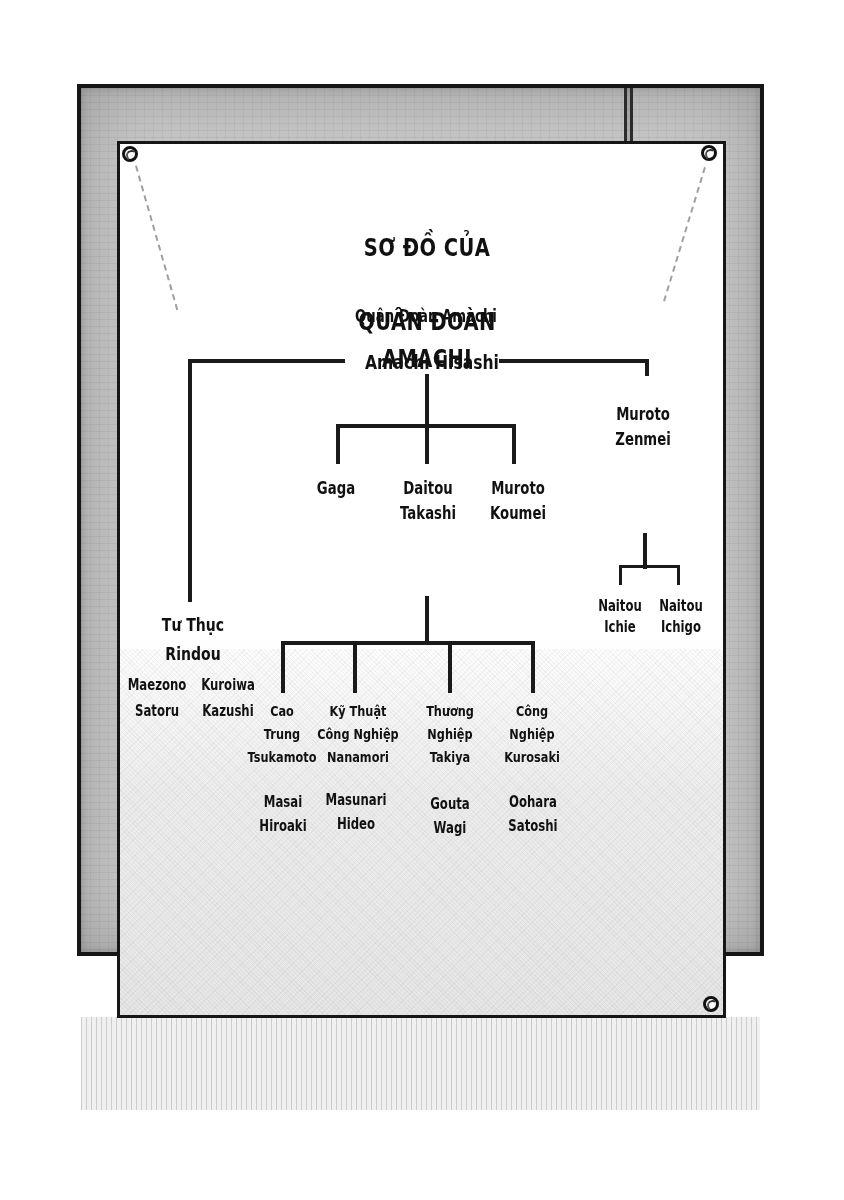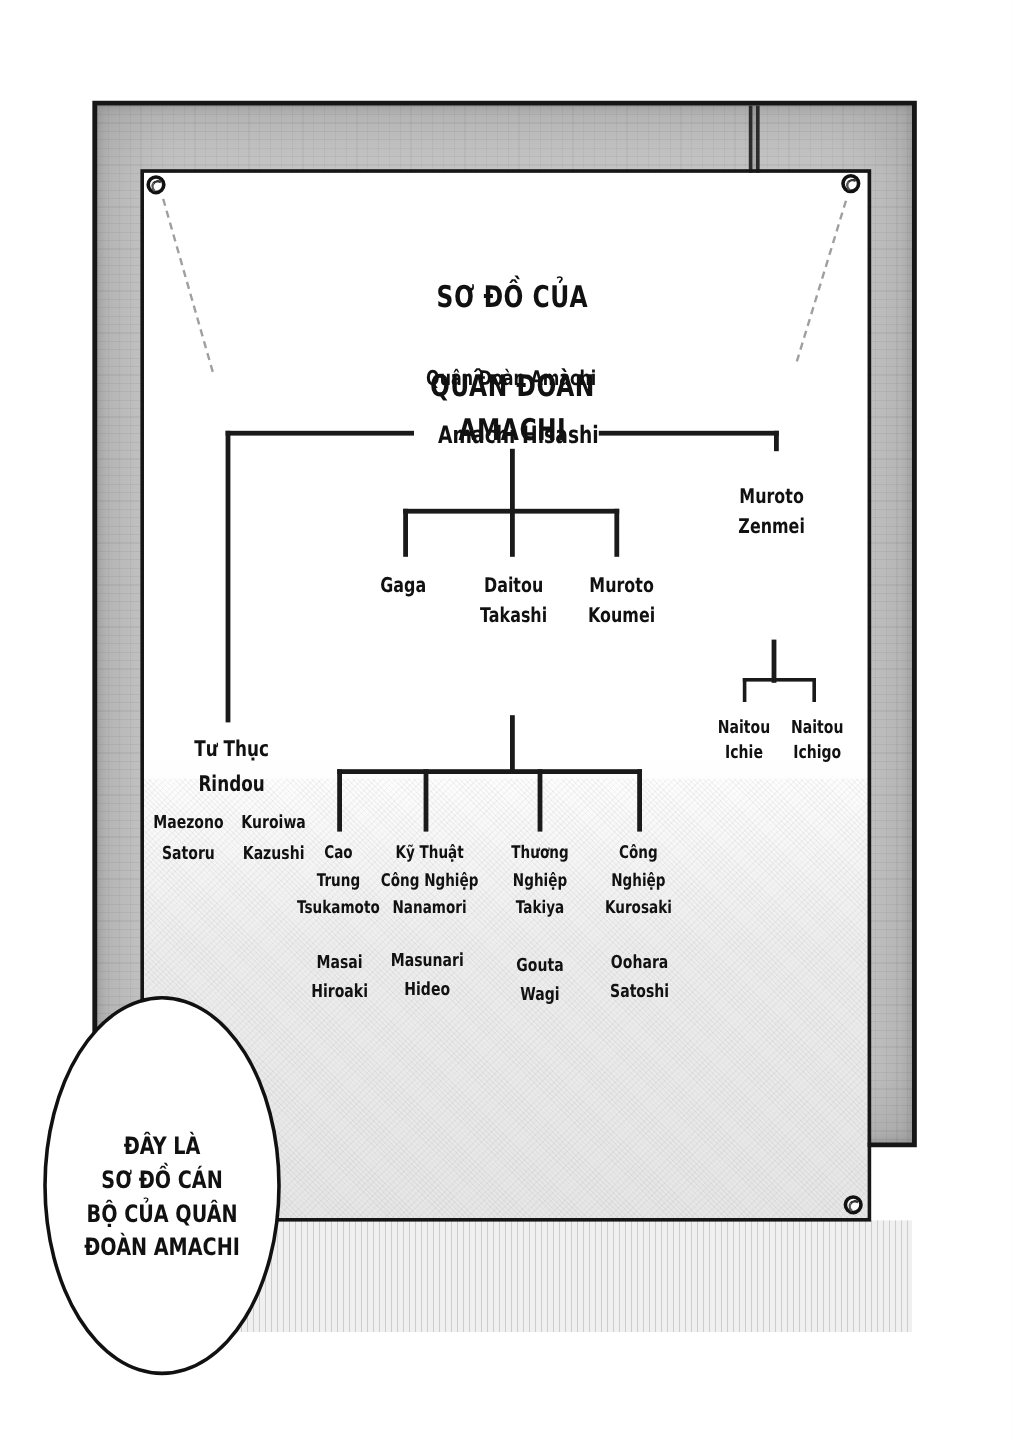--- a/index.html
+++ b/index.html
@@ -148,20 +148,14 @@
 Hiroaki</div>
       <div class="node m-masunari">Masunari
 Hideo</div>
       <div class="node m-gouta">Gouta
 Wagi</div>
       <div class="node m-oohara">Oohara
 Satoshi</div>
     </div>
   </div>
 
-  <div class="bubble">
-    <div class="bubble-text">ĐÂY LÀ
-SƠ ĐỒ CÁN
-BỘ CỦA QUÂN
-ĐOÀN AMACHI</div>
-  </div>
 
 </div>
 
 </body></html>

